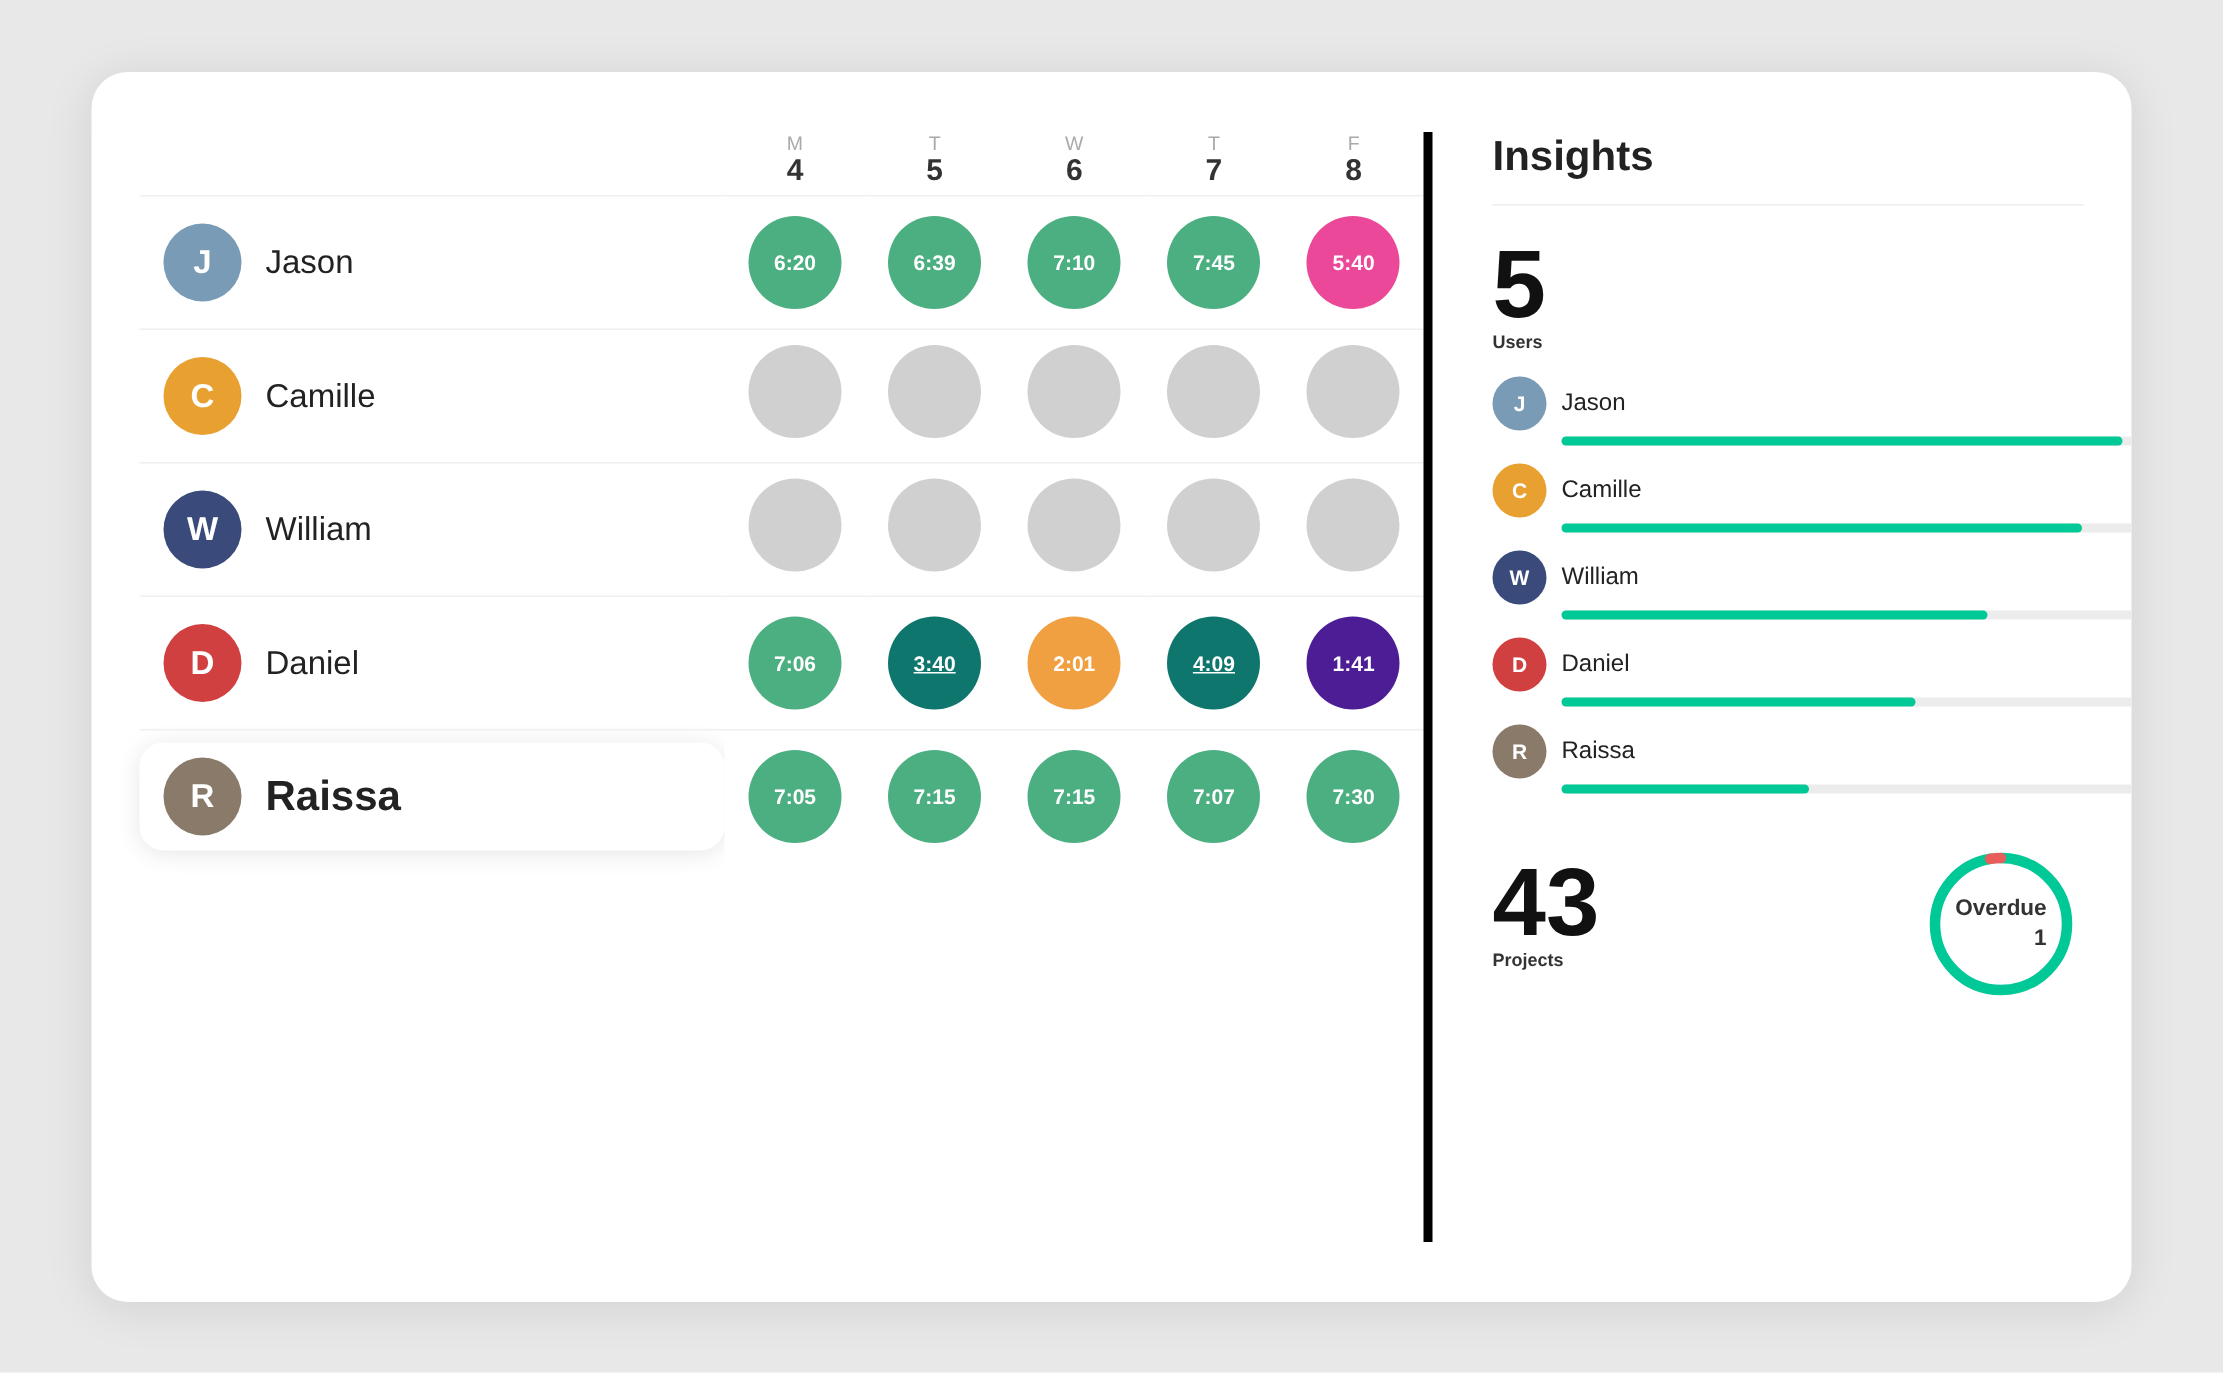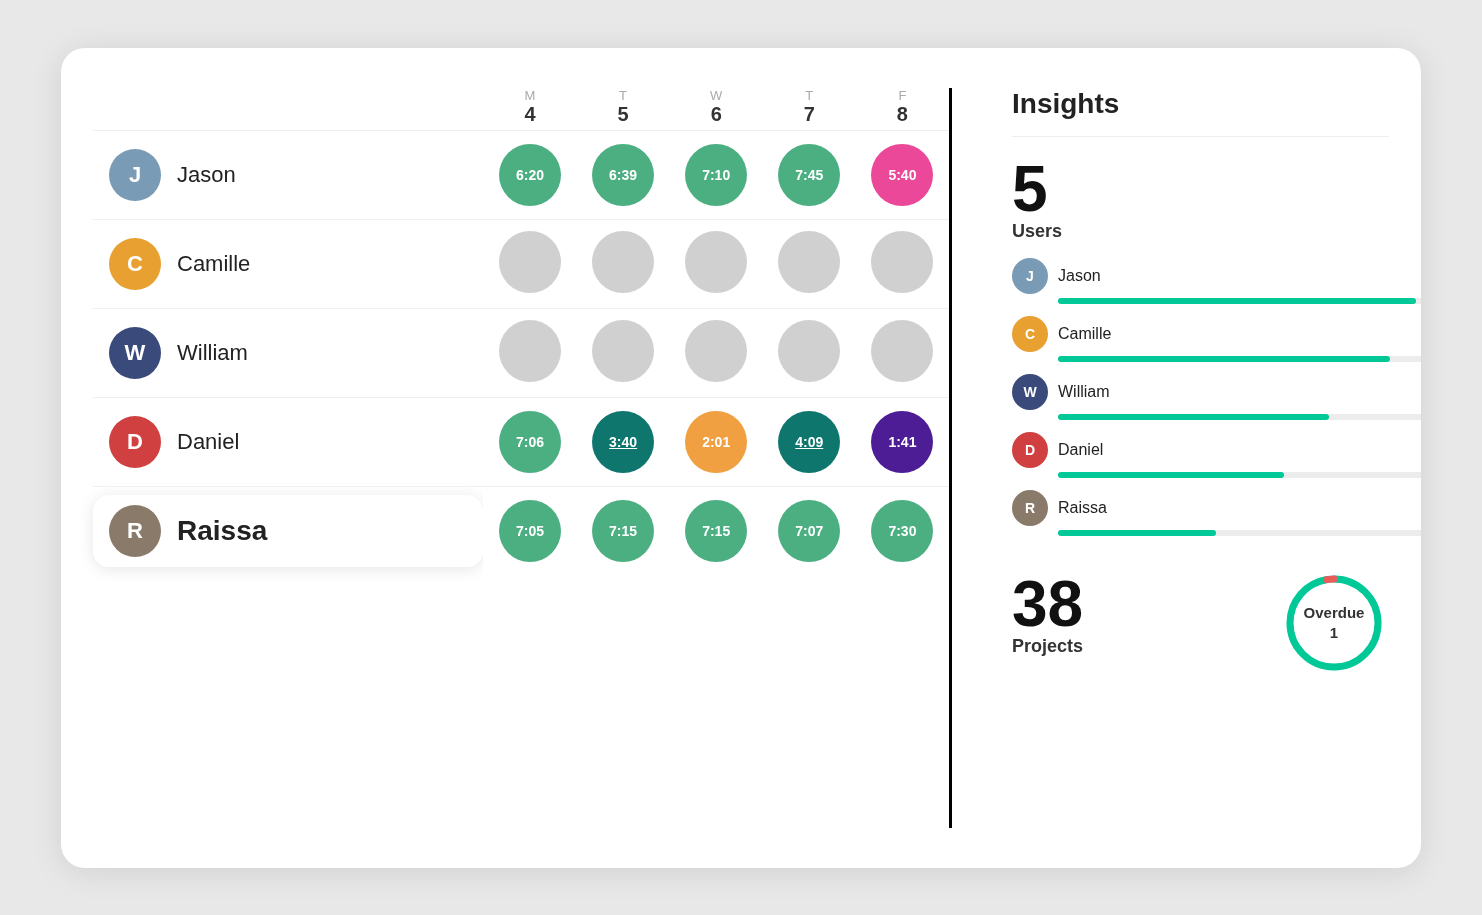--- a/index.html
+++ b/index.html
@@ -101,22 +101,22 @@
     .bubble-gray { background: #d0d0d0; }
     .raissa-row td { background: #fff; }
     .raissa-row .user-cell {
       background: #fff;
       border-radius: 16px;
       box-shadow: 0 2px 16px rgba(0,0,0,0.10);
     }
     
     .right-panel {
       width: 440px;
-      padding-left: 60px;
-      border-left: 3px solid #000000;
+      padding-left: 40px;
+      border-left: 6px solid #000000;
       display: flex;
       flex-direction: column;
       gap: 0;
     }
     .insights-title {
       font-size: 28px;
       font-weight: 700;
       color: #222;
       margin-bottom: 16px;
     }
@@ -125,21 +125,21 @@
       border-top: 1px solid #eee;
       margin-bottom: 20px;
     }
     .stat-number {
       font-size: 64px;
       font-weight: 800;
       color: #111;
       line-height: 1;
     }
     .stat-label {
-      font-size: 18px;
+      font-size: 12px;
       font-weight: 600;
       color: #333;
       margin-bottom: 16px;
     }
     .user-bar-list {
       display: flex;
       flex-direction: column;
       gap: 12px;
       margin-bottom: 24px;
     }
@@ -195,21 +195,21 @@
       position: relative;
       display: flex;
       align-items: center;
       justify-content: center;
     }
     .donut-svg {
       position: absolute;
       top: 0; left: 0;
     }
     .donut-label {
-      text-align: center;
+      text-align: right;
       font-size: 15px;
       font-weight: 700;
       color: #333;
       line-height: 1.3;
       z-index: 1;
     }
   </style>
 </head>
 <body>
 
@@ -365,21 +365,21 @@
             <div class="bar-name">Raissa</div>
           </div>
           <div class="bar-track">
             <div class="bar-fill" style="width: 42%;"></div>
           </div>
         </div>
       </div>
 
     <div class="projects-row">
       <div class="projects-left">
-        <div class="stat-number">38</div>
+        <div class="stat-number">43</div>
         <div class="stat-label">Projects</div>
       </div>
       <div class="donut-container">
         <svg class="donut-svg" width="110" height="110" viewBox="0 0 110 110">
           <circle cx="55" cy="55" r="44" fill="none" stroke="#e0f5f0" stroke-width="7"></circle>
           <circle id="donut-arc" cx="55" cy="55" r="44" fill="none" stroke="#00c896" stroke-width="7" stroke-linecap="round" stroke-dasharray="269.1848863181149 276.46015351590177" transform="rotate(-90 55 55)"></circle>
           <circle id="donut-overdue-arc" cx="55" cy="55" r="44" fill="none" stroke="#e85c5c" stroke-width="7" stroke-linecap="round" stroke-dasharray="7.275267197786889 276.46015351590177" transform="rotate(260.5263157894737 55 55)"></circle>
         </svg>
         <div class="donut-label">
           <span>Overdue</span><br>

